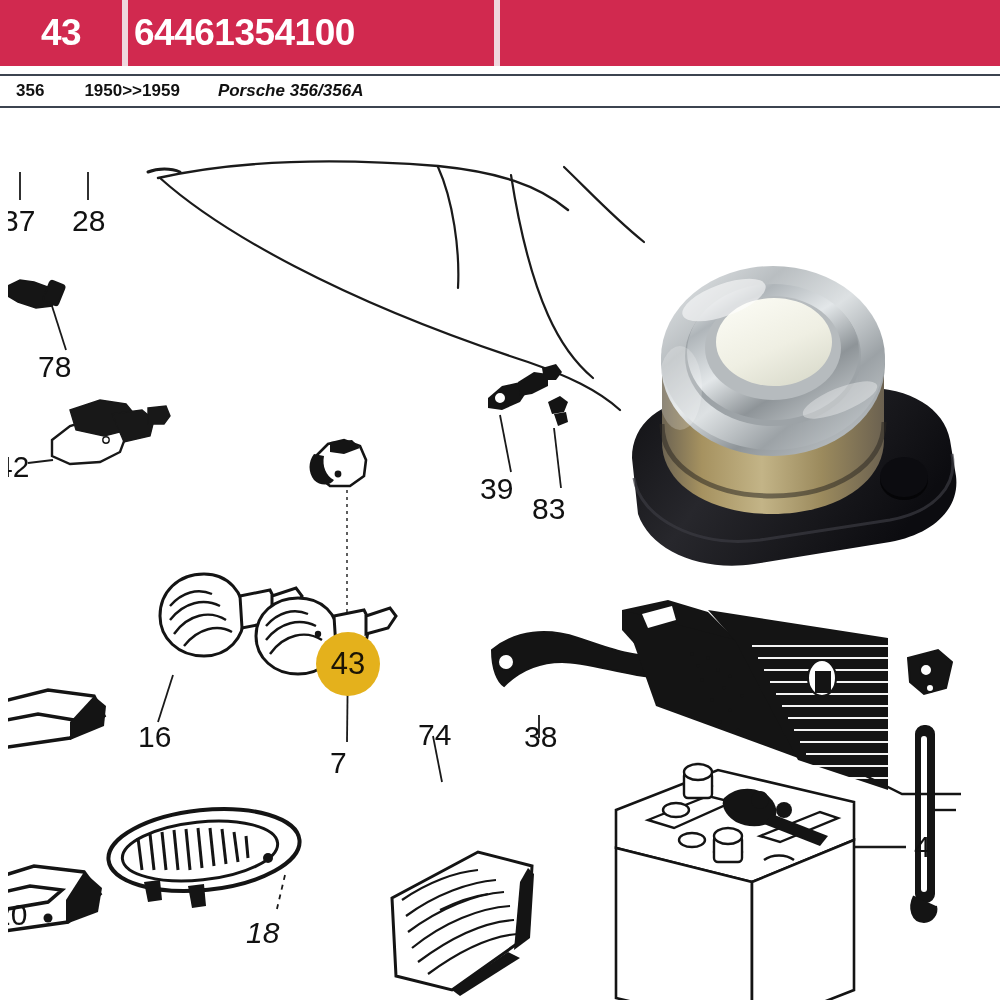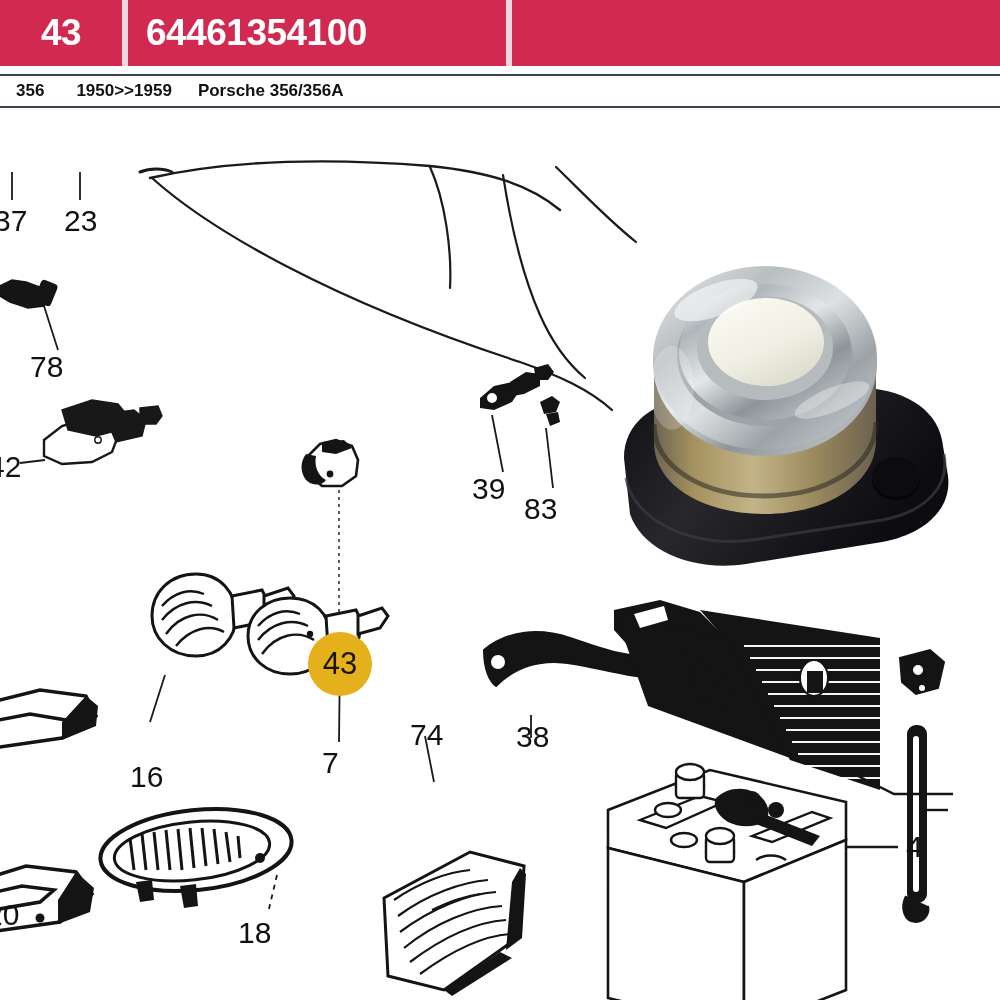--- a/index.html
+++ b/index.html
@@ -39,21 +39,21 @@
     font-size: 37px;
   }
   .hdr-div {
     width: 6px;
     height: 66px;
     background: #EFD7DE;
     flex: 0 0 6px;
   }
   .hdr-partno {
     width: 360px;
-    padding-left: 18px;
+    padding-left: 6px;
     font-size: 37px;
   }
   .hdr-title {
     flex: 1;
     padding-left: 22px;
     font-size: 36px;
   }
 
   
   #model-bar {
@@ -68,27 +68,27 @@
     align-items: center;
     box-sizing: border-box;
   }
   #model-bar span {
     font-size: 17px;
     font-weight: bold;
     color: #111111;
     white-space: nowrap;
   }
   .mb-model   { margin-left: 16px; text-align: center; }
-  .mb-years   { margin-left: 32px; }
-  .mb-desc    { margin-left: 26px; }
+  .mb-years   { margin-left: 40px; }
+  .mb-desc    { margin-left: 38px; font-style: italic; }
 
   
   #diagram-area {
     position: absolute;
-    left: 0; top: 110px;
+    left: 8px; top: 110px;
     width: 953px;
     height: 890px;
     background: #ffffff;
     overflow: hidden;
   }
   #diagram-svg { position: absolute; left:0; top:0; }
 
   
   .callout {
     position: absolute;
@@ -376,30 +376,30 @@
     <g stroke="#141414" stroke-width="2.4">
       <line x1="926" y1="700" x2="948" y2="700"></line>
     </g>
 
     <g stroke="#141414" stroke-width="2.4" fill="none">
       <path d="M846,660 L894,684 L1000,684"></path>
     </g>
   </svg>
 
   <div class="callout" style="left:-6px;  top:94px;">37</div>
-  <div class="callout" style="left:64px;  top:94px;">23</div>
+  <div class="callout" style="left:64px;  top:94px;">28</div>
   <div class="callout" style="left:30px;  top:240px;">78</div>
   <div class="callout" style="left:-12px; top:340px;">42</div>
   <div class="callout" style="left:472px; top:362px;">39</div>
   <div class="callout" style="left:524px; top:382px;">83</div>
-  <div class="callout" style="left:130px; top:610px;margin-top:40px;">16</div>
+  <div class="callout" style="left:130px; top:610px;">16</div>
   <div class="callout" style="left:322px; top:636px;">7</div>
   <div class="callout" style="left:410px; top:608px;">74</div>
   <div class="callout" style="left:516px; top:610px;">38</div>
-  <div class="callout" style="left:238px; top:806px;">18</div>
+  <div class="callout" style="left:238px; top:806px;font-style:italic;">18</div>
   <div class="callout" style="left:-14px; top:788px;">20</div>
   <div class="callout" style="left:906px; top:720px;">4</div>
 
   <div id="highlight-marker">43</div>
 
   <svg id="product-photo" viewBox="0 0 404 368">
     <defs>
       <linearGradient id="chromeTop" x1="0%" y1="0%" x2="100%" y2="100%">
         <stop offset="0%" stop-color="#E9ECEE"></stop>
         <stop offset="28%" stop-color="#B9BEC1"></stop>

